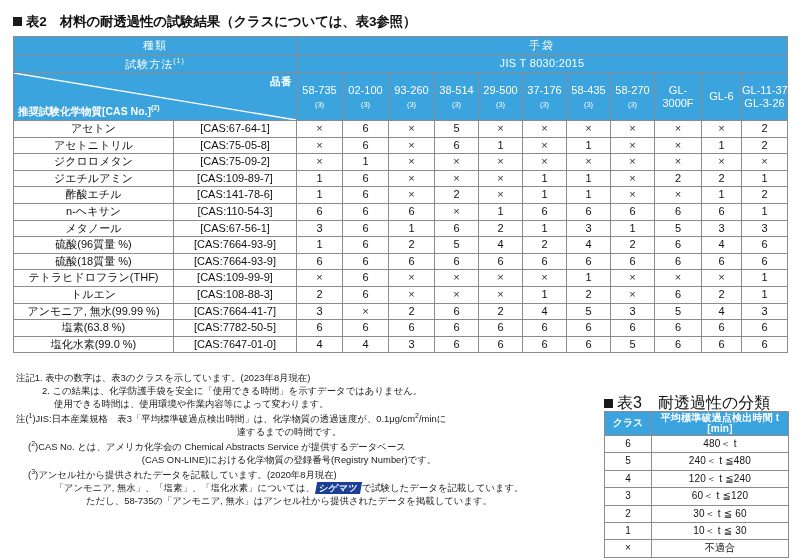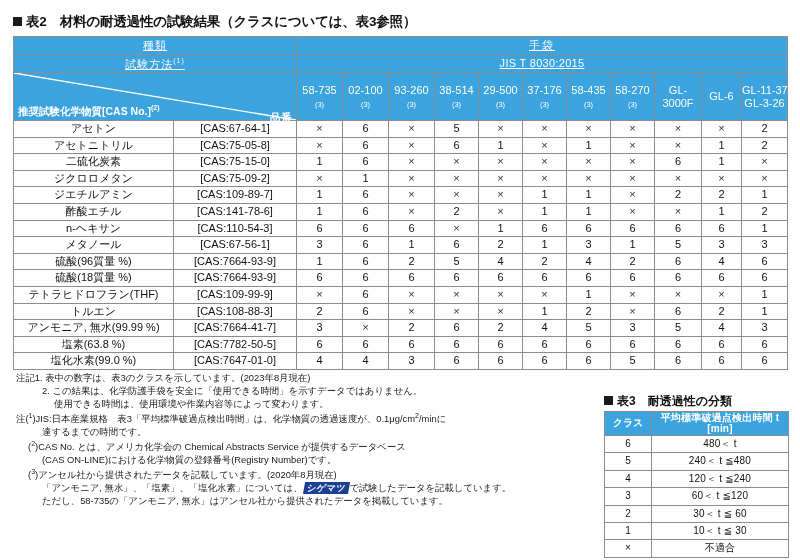--- a/index.html
+++ b/index.html
@@ -26,39 +26,38 @@
   table.t2{border-collapse:collapse;width:774px;table-layout:fixed;}
   table.t2 td,table.t2 th{
     border:1px solid #8c8c8c;
     padding:0;margin:0;
     font-weight:normal;
     font-size:11px;
     text-align:center;
     vertical-align:middle;
     line-height:1.05;
   }
-  .hd{background:#3ba3dd;color:#ffffff;font-weight:bold;text-decoration:underline;}
+  .hd{background:#3ba3dd;color:#ffffff;font-weight:bold;}
   .hd-kind{height:17px;font-size:11.5px;letter-spacing:1px;}
   .hd-method{height:17px;font-size:11.5px;letter-spacing:1px;}
   .hd-jis{font-size:12.5px;font-weight:bold;letter-spacing:0.3px;}
   .hd-glove{font-size:12px;font-weight:bold;letter-spacing:2px;}
 
   
   .corner{
     position:relative;height:47px;background:#3ba3dd;color:#fff;
     border:1px solid #8c8c8c;
   }
   .corner .diag{
     position:absolute;left:0;top:0;width:100%;height:100%;
     pointer-events:none;
   }
   .corner .lbl-hinban{
     position:absolute;right:4px;top:3px;font-size:10.5px;font-weight:bold;
     letter-spacing:0.5px;
-    margin-top:36px;
   }
   .corner .lbl-chem{
     position:absolute;left:4px;bottom:3px;font-size:10.5px;font-weight:bold;
     letter-spacing:0px;
   }
 
   .prodcell{
     height:47px;background:#3ba3dd;color:#fff;
     font-size:11px;font-weight:normal;
     padding:0 1px;
@@ -86,33 +85,33 @@
   
   .notes{
     position:absolute;left:16px;top:372px;width:520px;
     font-size:9.4px;line-height:1.38;color:#1a1a1a;
   }
   .notes .ln{white-space:nowrap;}
   .i1{padding-left:0px;}
   .i2{padding-left:26px;}
   .i3{padding-left:38px;}
   .i4{padding-left:12px;}
-  .i5{padding-left:26px;}
+  .i5{padding-left:26px;text-align:center;}
   sup.fn{font-size:7px;vertical-align:super;}
   .logo{
     display:inline-block;background:#1b3f97;color:#ffffff;
     font-weight:bold;font-size:9px;padding:0px 3px;
     letter-spacing:0.5px;transform:skewX(-10deg);
     margin:0 1px;
   }
 
   
   .tbl3-title{
     position:absolute;left:604px;top:393px;
-    font-size:12px;font-weight:bold;white-space:nowrap;
+    font-size:16px;font-weight:normal;white-space:nowrap;
   }
   .tbl3-wrap{position:absolute;left:604px;top:411px;}
   table.t3{border-collapse:collapse;table-layout:fixed;width:180px;}
   table.t3 td,table.t3 th{
     border:1px solid #8c8c8c;
     font-size:10px;text-align:center;vertical-align:middle;
     height:14.4px;font-weight:normal;line-height:1.05;
   }
   table.t3 .h{background:#3ba3dd;color:#fff;font-weight:bold;font-size:10px;}
   table.t3 td.cls{width:44px;}
@@ -231,35 +230,20 @@
             <td class="val">6</td>
             <td class="val">1</td>
             <td class="val x">×</td>
             <td class="val">1</td>
             <td class="val x">×</td>
             <td class="val x">×</td>
             <td class="val">1</td>
             <td class="val">2</td>
           </tr>
           <tr>
-            <td class="rowlab">二硫化炭素</td>
-            <td class="cas">[CAS:75-15-0]</td>
-            <td class="val">1</td>
-            <td class="val">6</td>
-            <td class="val x">×</td>
-            <td class="val x">×</td>
-            <td class="val x">×</td>
-            <td class="val x">×</td>
-            <td class="val x">×</td>
-            <td class="val x">×</td>
-            <td class="val">6</td>
-            <td class="val">1</td>
-            <td class="val x">×</td>
-          </tr>
-          <tr>
             <td class="rowlab">ジクロロメタン</td>
             <td class="cas">[CAS:75-09-2]</td>
             <td class="val x">×</td>
             <td class="val">1</td>
             <td class="val x">×</td>
             <td class="val x">×</td>
             <td class="val x">×</td>
             <td class="val x">×</td>
             <td class="val x">×</td>
             <td class="val x">×</td>

